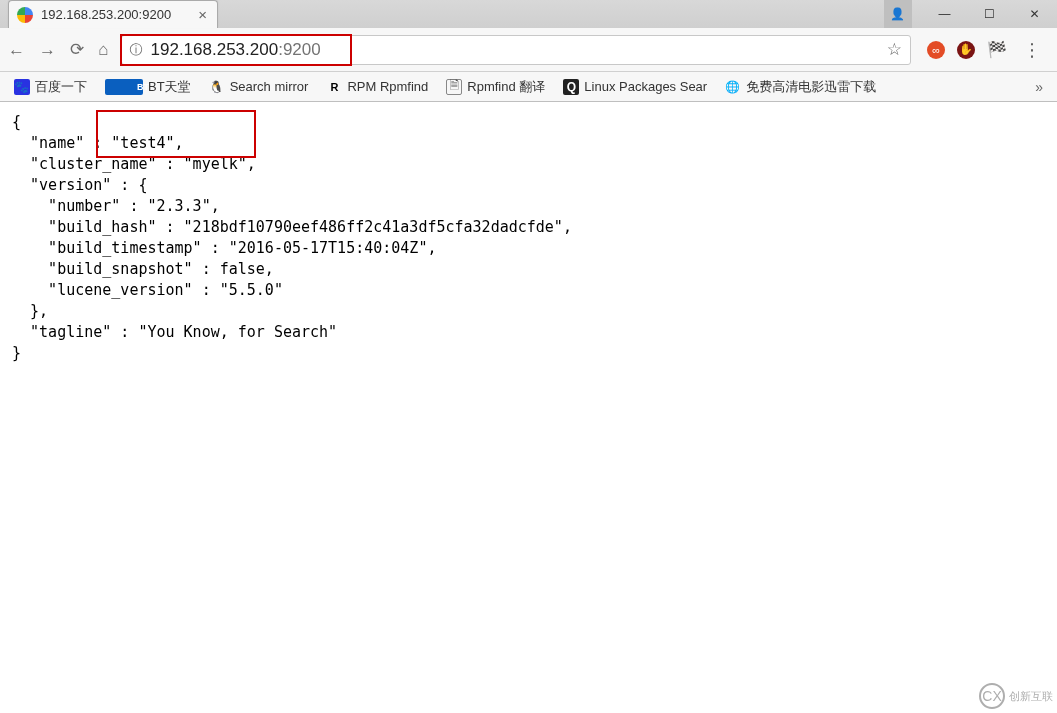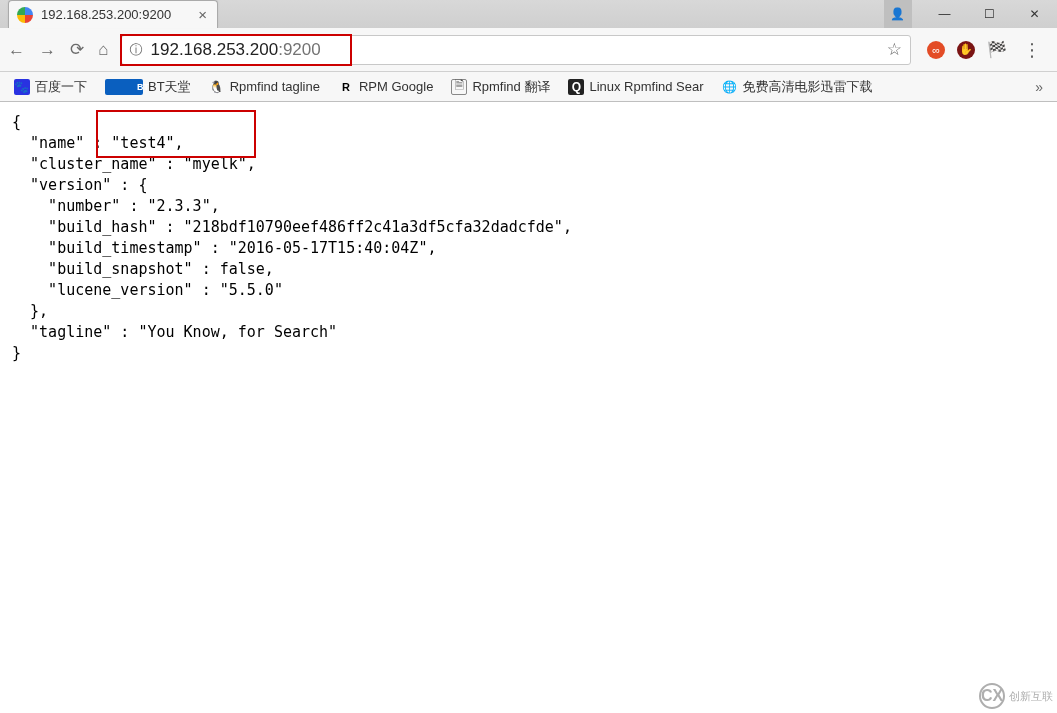--- a/index.html
+++ b/index.html
@@ -131,21 +131,21 @@
     .watermark {
       position: absolute;
       right: 4px; bottom: 4px;
       font-size: 11px; color: #9a9a9a;
       display:flex;align-items:center;gap:4px;
       opacity:.8;
     }
     .watermark-logo{
       width:26px;height:26px;border:2px solid #9a9a9a;border-radius:50%;
       display:flex;align-items:center;justify-content:center;
-      font-weight:bold;color:#9a9a9a;font-size:16px;font-family:Arial;
+      font-weight:normal;color:#9a9a9a;font-size:14px;font-family:Arial;
     }
   </style>
 </head>
 <body>
 
 <div class="window-controls">
   <div class="wc-btn wc-user">👤</div>
   <div class="wc-btn">—</div>
   <div class="wc-btn">☐</div>
   <div class="wc-btn">✕</div>
@@ -186,33 +186,33 @@
   <div class="bm">
     <span class="bm-ico bm-baidu">🐾</span>
     <span>百度一下</span>
   </div>
   <div class="bm">
     <span class="bm-ico bm-bt">BT</span>
     <span>BT天堂</span>
   </div>
   <div class="bm">
     <span class="bm-ico bm-tux">🐧</span>
-    <span>Rpmfind tagline</span>
+    <span>Search mirror</span>
   </div>
   <div class="bm">
     <span class="bm-ico bm-rpm">R</span>
-    <span>RPM Google</span>
+    <span>RPM Rpmfind</span>
   </div>
   <div class="bm">
     <span class="bm-ico bm-doc">🗎</span>
     <span>Rpmfind 翻译</span>
   </div>
   <div class="bm">
     <span class="bm-ico bm-q">Q</span>
-    <span>Linux Rpmfind Sear</span>
+    <span>Linux Packages Sear</span>
   </div>
   <div class="bm">
     <span class="bm-ico bm-globe">🌐</span>
     <span>免费高清电影迅雷下载</span>
   </div>
   <span class="bm-more">»</span>
 </div>
 
 <div class="content"><div class="content-highlight"></div><span>{</span>
 <span>  "name" : "test4",</span>

